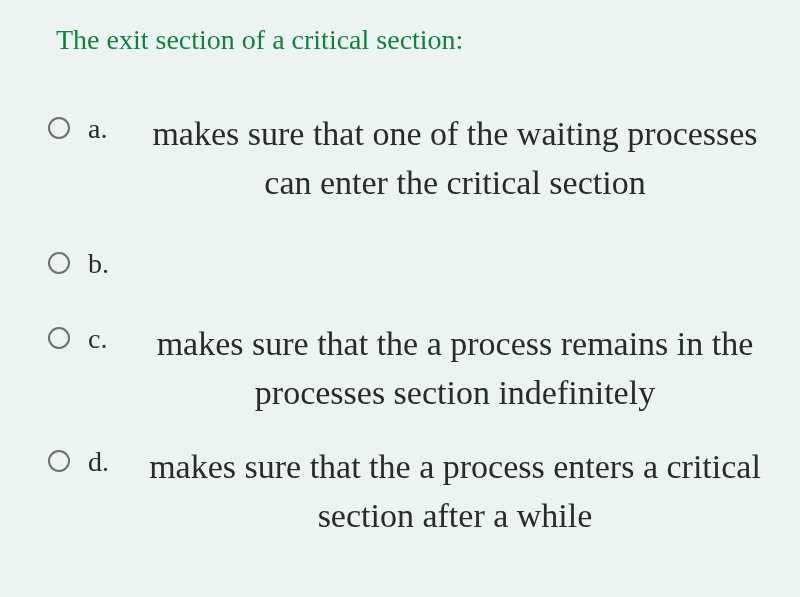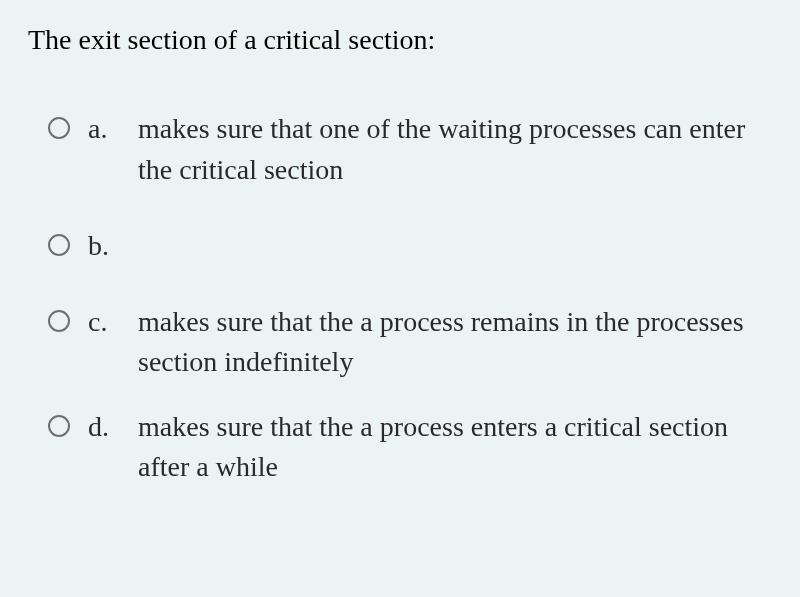--- a/index.html
+++ b/index.html
@@ -12,21 +12,22 @@
     height: 597px;
     background: #ecf3f3;
     font-family: Georgia, 'Times New Roman', serif;
     color: #2a2a2a;
     padding: 20px 28px 20px 28px;
   }
   .question {
     font-size: 28px;
     line-height: 1.4;
     margin-bottom: 50px;
-    color: #000000;
+    color: #15803d;
+    margin-left: 28px;
   }
   .options {
     display: flex;
     flex-direction: column;
     gap: 36px;
     padding-left: 20px;
   }
   .option {
     display: flex;
     align-items: flex-start;
@@ -45,23 +46,24 @@
     background: transparent;
     cursor: pointer;
   }
   .letter {
     font-size: 28px;
     line-height: 1.4;
     min-width: 32px;
     flex-shrink: 0;
   }
   .text {
-    font-size: 28px;
+    font-size: 34px;
     line-height: 1.45;
     flex: 1;
+    text-align: center;
   }
 </style>
 </head>
 <body>
 
 <div class="question">The exit section of a critical section:</div>
 
 <div class="options">
 
   <div class="option">

